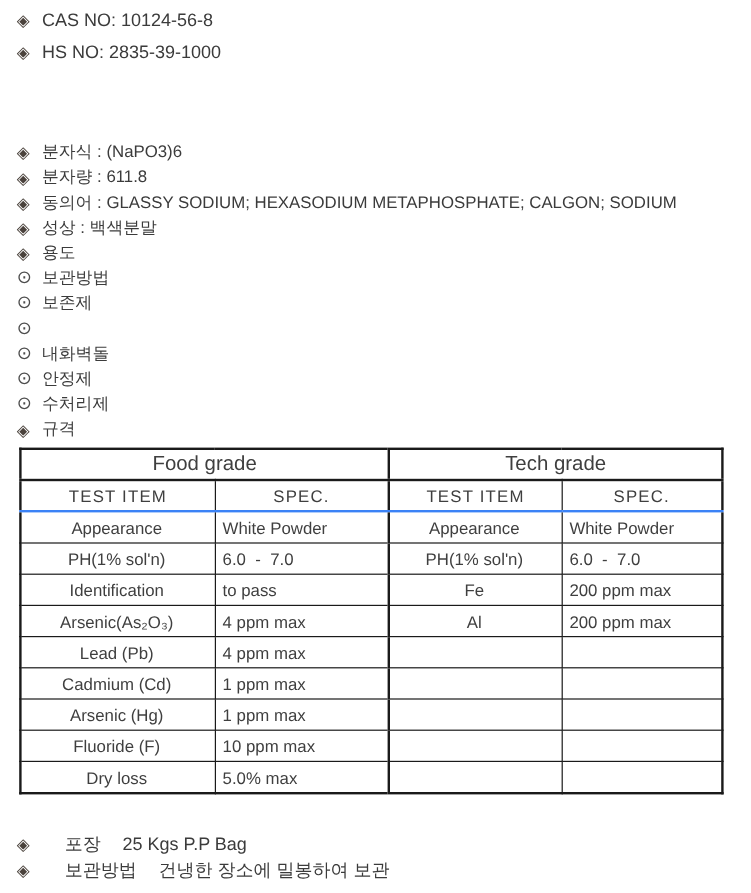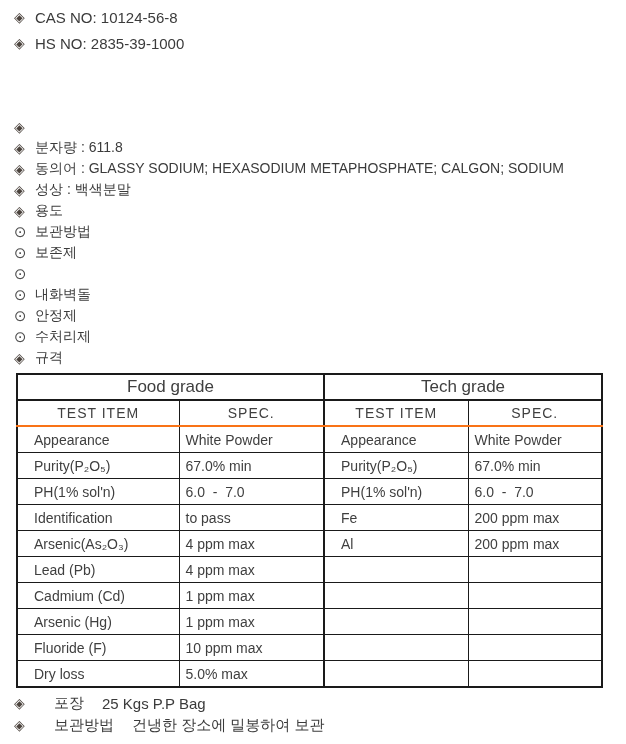--- a/index.html
+++ b/index.html
@@ -63,24 +63,24 @@
     font-weight: normal;
     text-align: center;
     border-bottom: 2px solid #1a1a1a;
   }
   .colhead-row th {
     height: 24px;
     font-size: 14px;
     font-weight: normal;
     text-align: center;
     letter-spacing: 1px;
-    border-bottom: 2px solid #f97316;
+    border-bottom: 2px solid #3b82f6;
   }
   .spec-table tbody td { height: 25px; }
-  .spec-table td.item { text-align: left; padding-left: 16px; }
+  .spec-table td.item { text-align: center; padding-left: 4px; }
   .spec-table td.val  { text-align: left; }
 </style>
 </head>
 <body>
 
 <div class="page">
 
   <div class="block top-block">
     <div class="line">
       <span class="bullet diamond">◈</span>
@@ -88,20 +88,21 @@
     </div>
     <div class="line">
       <span class="bullet diamond">◈</span>
       <span>HS NO: 2835-39-1000</span>
     </div>
   </div>
 
   <div class="block mid-block">
     <div class="line">
       <span class="bullet diamond">◈</span>
+      <span>분자식 : (NaPO3)6</span>
     </div>
     <div class="line">
       <span class="bullet diamond">◈</span>
       <span>분자량 : 611.8</span>
     </div>
     <div class="line">
       <span class="bullet diamond">◈</span>
       <span>동의어 : GLASSY SODIUM; HEXASODIUM METAPHOSPHATE; CALGON; SODIUM</span>
     </div>
     <div class="line">
@@ -163,26 +164,20 @@
       </tr>
     </thead>
     <tbody>
         <tr>
           <td class="item">Appearance</td>
           <td class="val">White Powder</td>
           <td class="item mid">Appearance</td>
           <td class="val">White Powder</td>
         </tr>
         <tr>
-          <td class="item">Purity(P₂O₅)</td>
-          <td class="val">67.0% min</td>
-          <td class="item mid">Purity(P₂O₅)</td>
-          <td class="val">67.0% min</td>
-        </tr>
-        <tr>
           <td class="item">PH(1% sol'n)</td>
           <td class="val">6.0  -  7.0</td>
           <td class="item mid">PH(1% sol'n)</td>
           <td class="val">6.0  -  7.0</td>
         </tr>
         <tr>
           <td class="item">Identification</td>
           <td class="val">to pass</td>
           <td class="item mid">Fe</td>
           <td class="val">200 ppm max</td>

